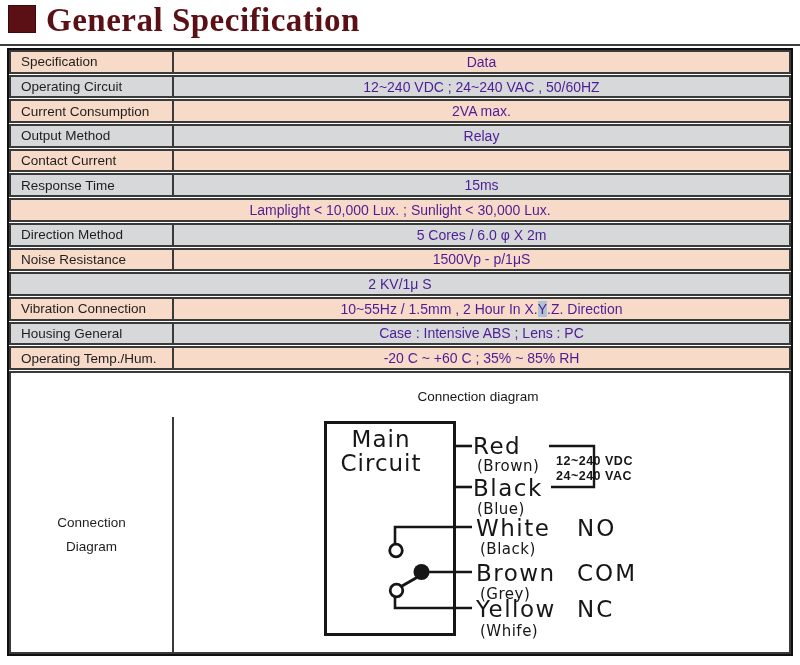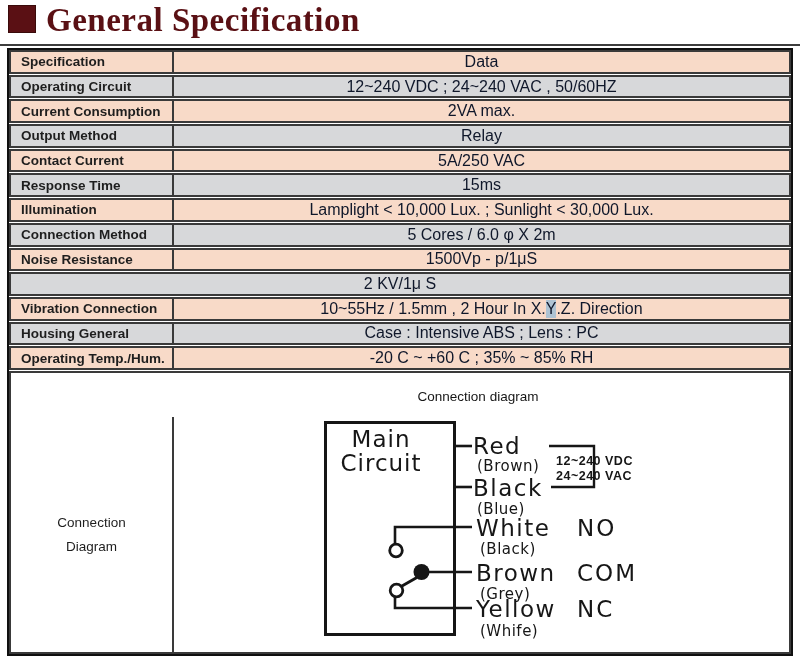--- a/index.html
+++ b/index.html
@@ -57,26 +57,25 @@
   .row-pink { background: var(--row-pink, #f8dac8); }
   .row-gray { background: var(--row-gray, #d7d8da); }
   .label-cell {
     width: 163px; min-width: 163px;
     border-right: 2px solid #3a3a3a;
     box-sizing: border-box;
     display: flex; align-items: center;
     padding-left: 10px;
     font-size: 13.5px; color: #1e1e1e;
     white-space: nowrap;
-    font-weight: bold;
   }
   .value-cell {
     flex: 1;
     display: flex; align-items: center; justify-content: center;
-    font-size: 16px; color: #0f172a;
+    font-size: 14px; color: #4c1d95;
     white-space: pre;
   }
   .hl { background: var(--highlight, #aec3d3); }
 
   
   .diagram-row {
     flex: 1;
     margin-top: 1px;
     border: 2px solid #3a3a3a;
     box-sizing: border-box;
@@ -127,29 +126,27 @@
           <div class="label-cell">Operating Circuit</div>
           <div class="value-cell">12~240 VDC ; 24~240 VAC , 50/60HZ</div>
         </div><div class="spec-row row-pink">
           <div class="label-cell">Current Consumption</div>
           <div class="value-cell">2VA max.</div>
         </div><div class="spec-row row-gray">
           <div class="label-cell">Output Method</div>
           <div class="value-cell">Relay</div>
         </div><div class="spec-row row-pink">
           <div class="label-cell">Contact Current</div>
-          <div class="value-cell">5A/250 VAC</div>
         </div><div class="spec-row row-gray">
           <div class="label-cell">Response Time</div>
           <div class="value-cell">15ms</div>
         </div><div class="spec-row row-pink">
-          <div class="label-cell">Illumination</div>
           <div class="value-cell">Lamplight &lt; 10,000 Lux. ; Sunlight &lt; 30,000 Lux.</div>
         </div><div class="spec-row row-gray">
-          <div class="label-cell">Connection Method</div>
+          <div class="label-cell">Direction Method</div>
           <div class="value-cell">5 Cores / 6.0 φ X 2m</div>
         </div><div class="spec-row row-pink">
           <div class="label-cell">Noise Resistance</div>
           <div class="value-cell">1500Vp - p/1μS</div>
         </div><div class="spec-row row-gray">
           <div class="value-cell">2 KV/1μ S</div>
         </div><div class="spec-row row-pink">
           <div class="label-cell">Vibration Connection</div>
           <div class="value-cell"><span>10~55Hz / 1.5mm , 2 Hour In X.</span><span class="hl">Y</span><span>.Z. Direction</span></div>
         </div><div class="spec-row row-gray">

